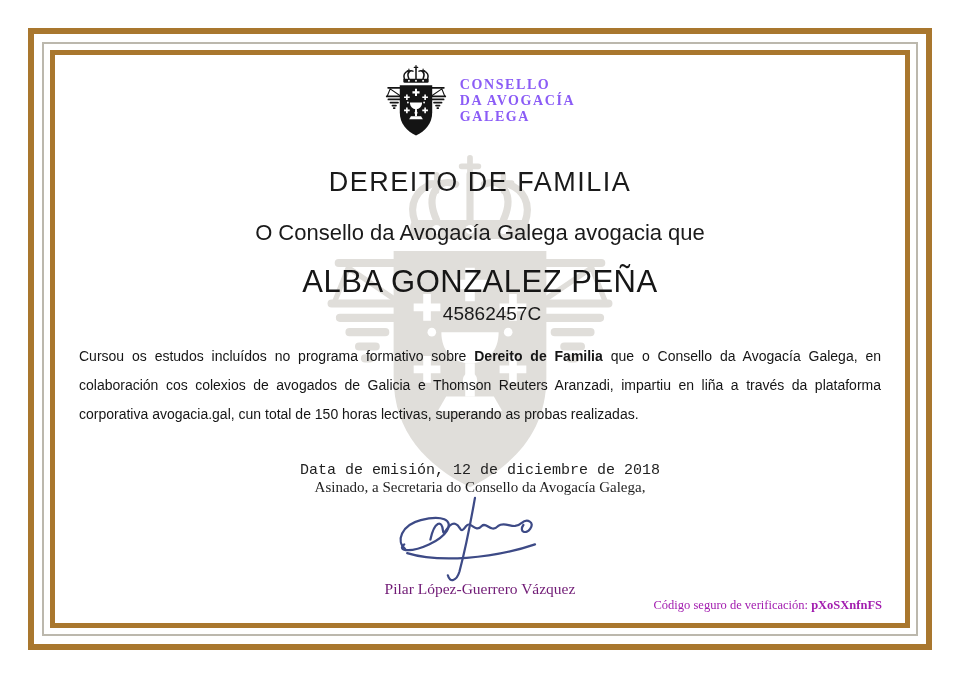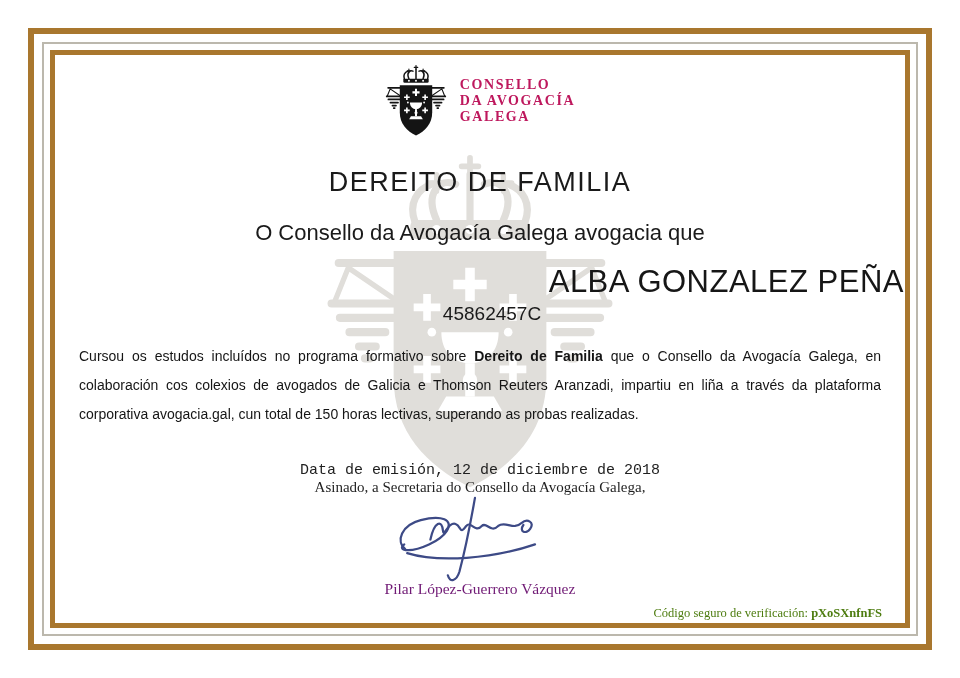--- a/index.html
+++ b/index.html
@@ -50,42 +50,41 @@
     gap: 13px;
   }
   .logo-emblem { width: 62px; height: 76px; color: #141414; }
   .logo-text {
     text-align: left;
     font-family: "Liberation Serif", serif;
     font-size: 14px;
     font-weight: 600;
     letter-spacing: 1.6px;
     line-height: 16px;
-    color: #be185d;
+    color: #8b5cf6;
   }
 
   .title {
     margin-top: 28px;
     font-size: 27px;
     font-weight: 400;
     letter-spacing: 1.5px;
     color: #1a1a1a;
   }
   .certify-line {
     margin-top: 22px;
     font-size: 22px;
     color: #1a1a1a;
   }
   .recipient-name {
     margin-top: 18px;
     font-size: 31px;
     font-weight: 400;
     letter-spacing: 0.5px;
     color: #161616;
-    text-align: right;
   }
   .recipient-id {
     margin-top: 3px;
     font-size: 19px;
     color: #1a1a1a;
     padding-left: 24px;
   }
 
   .body-par {
     margin: 17px 23px 0 23px;
@@ -112,24 +111,24 @@
   }
   .signer-name {
     font-family: "Liberation Serif", serif;
     font-size: 15.5px;
     margin-top: 2px;
     color: #701a75;
   }
 
   .verification {
     position: absolute;
-    right: 22px; bottom: 1px;
+    right: 22px; bottom: 9px;
     font-family: "Liberation Serif", serif;
     font-size: 12.5px;
-    color: #4d7c0f;
+    color: #a21caf;
   }
   .verification .code { font-weight: bold; }
 
   .hidden-defs { position: absolute; width: 0; height: 0; overflow: hidden; }
 </style>
 </head>
 <body>
 
 <svg class="hidden-defs" aria-hidden="true">
   <symbol id="emblem" viewBox="0 0 120 150">

